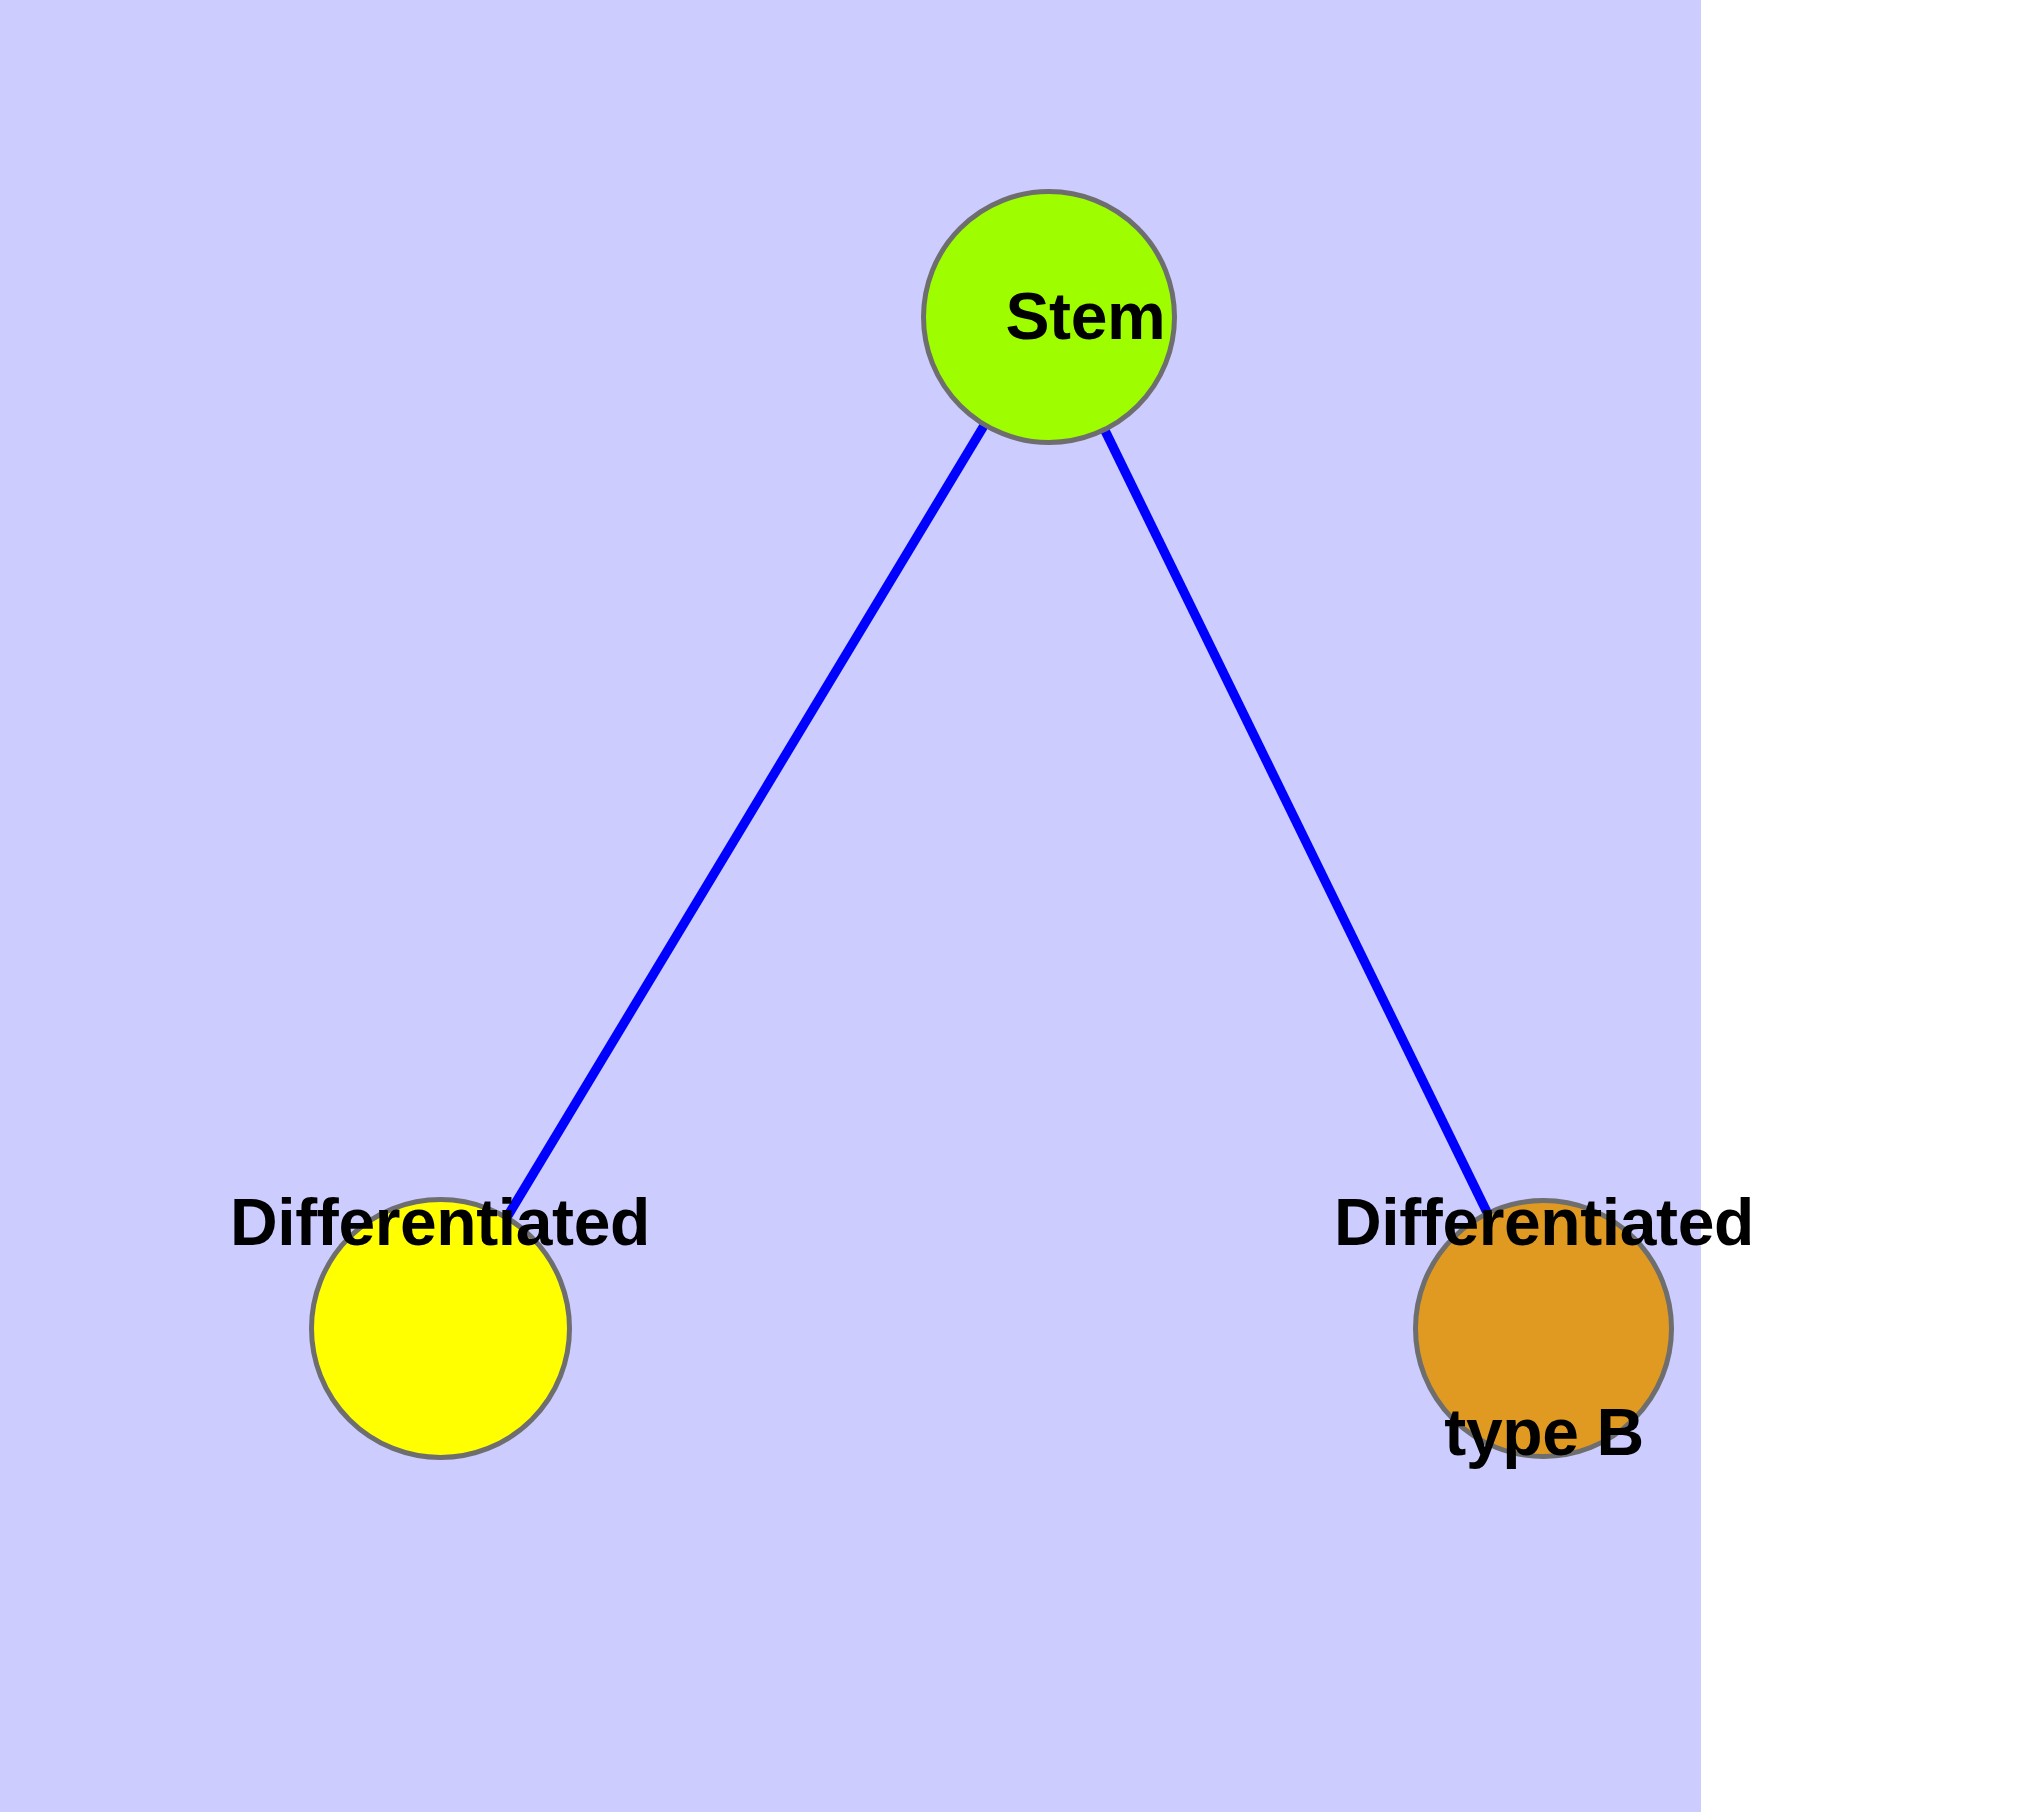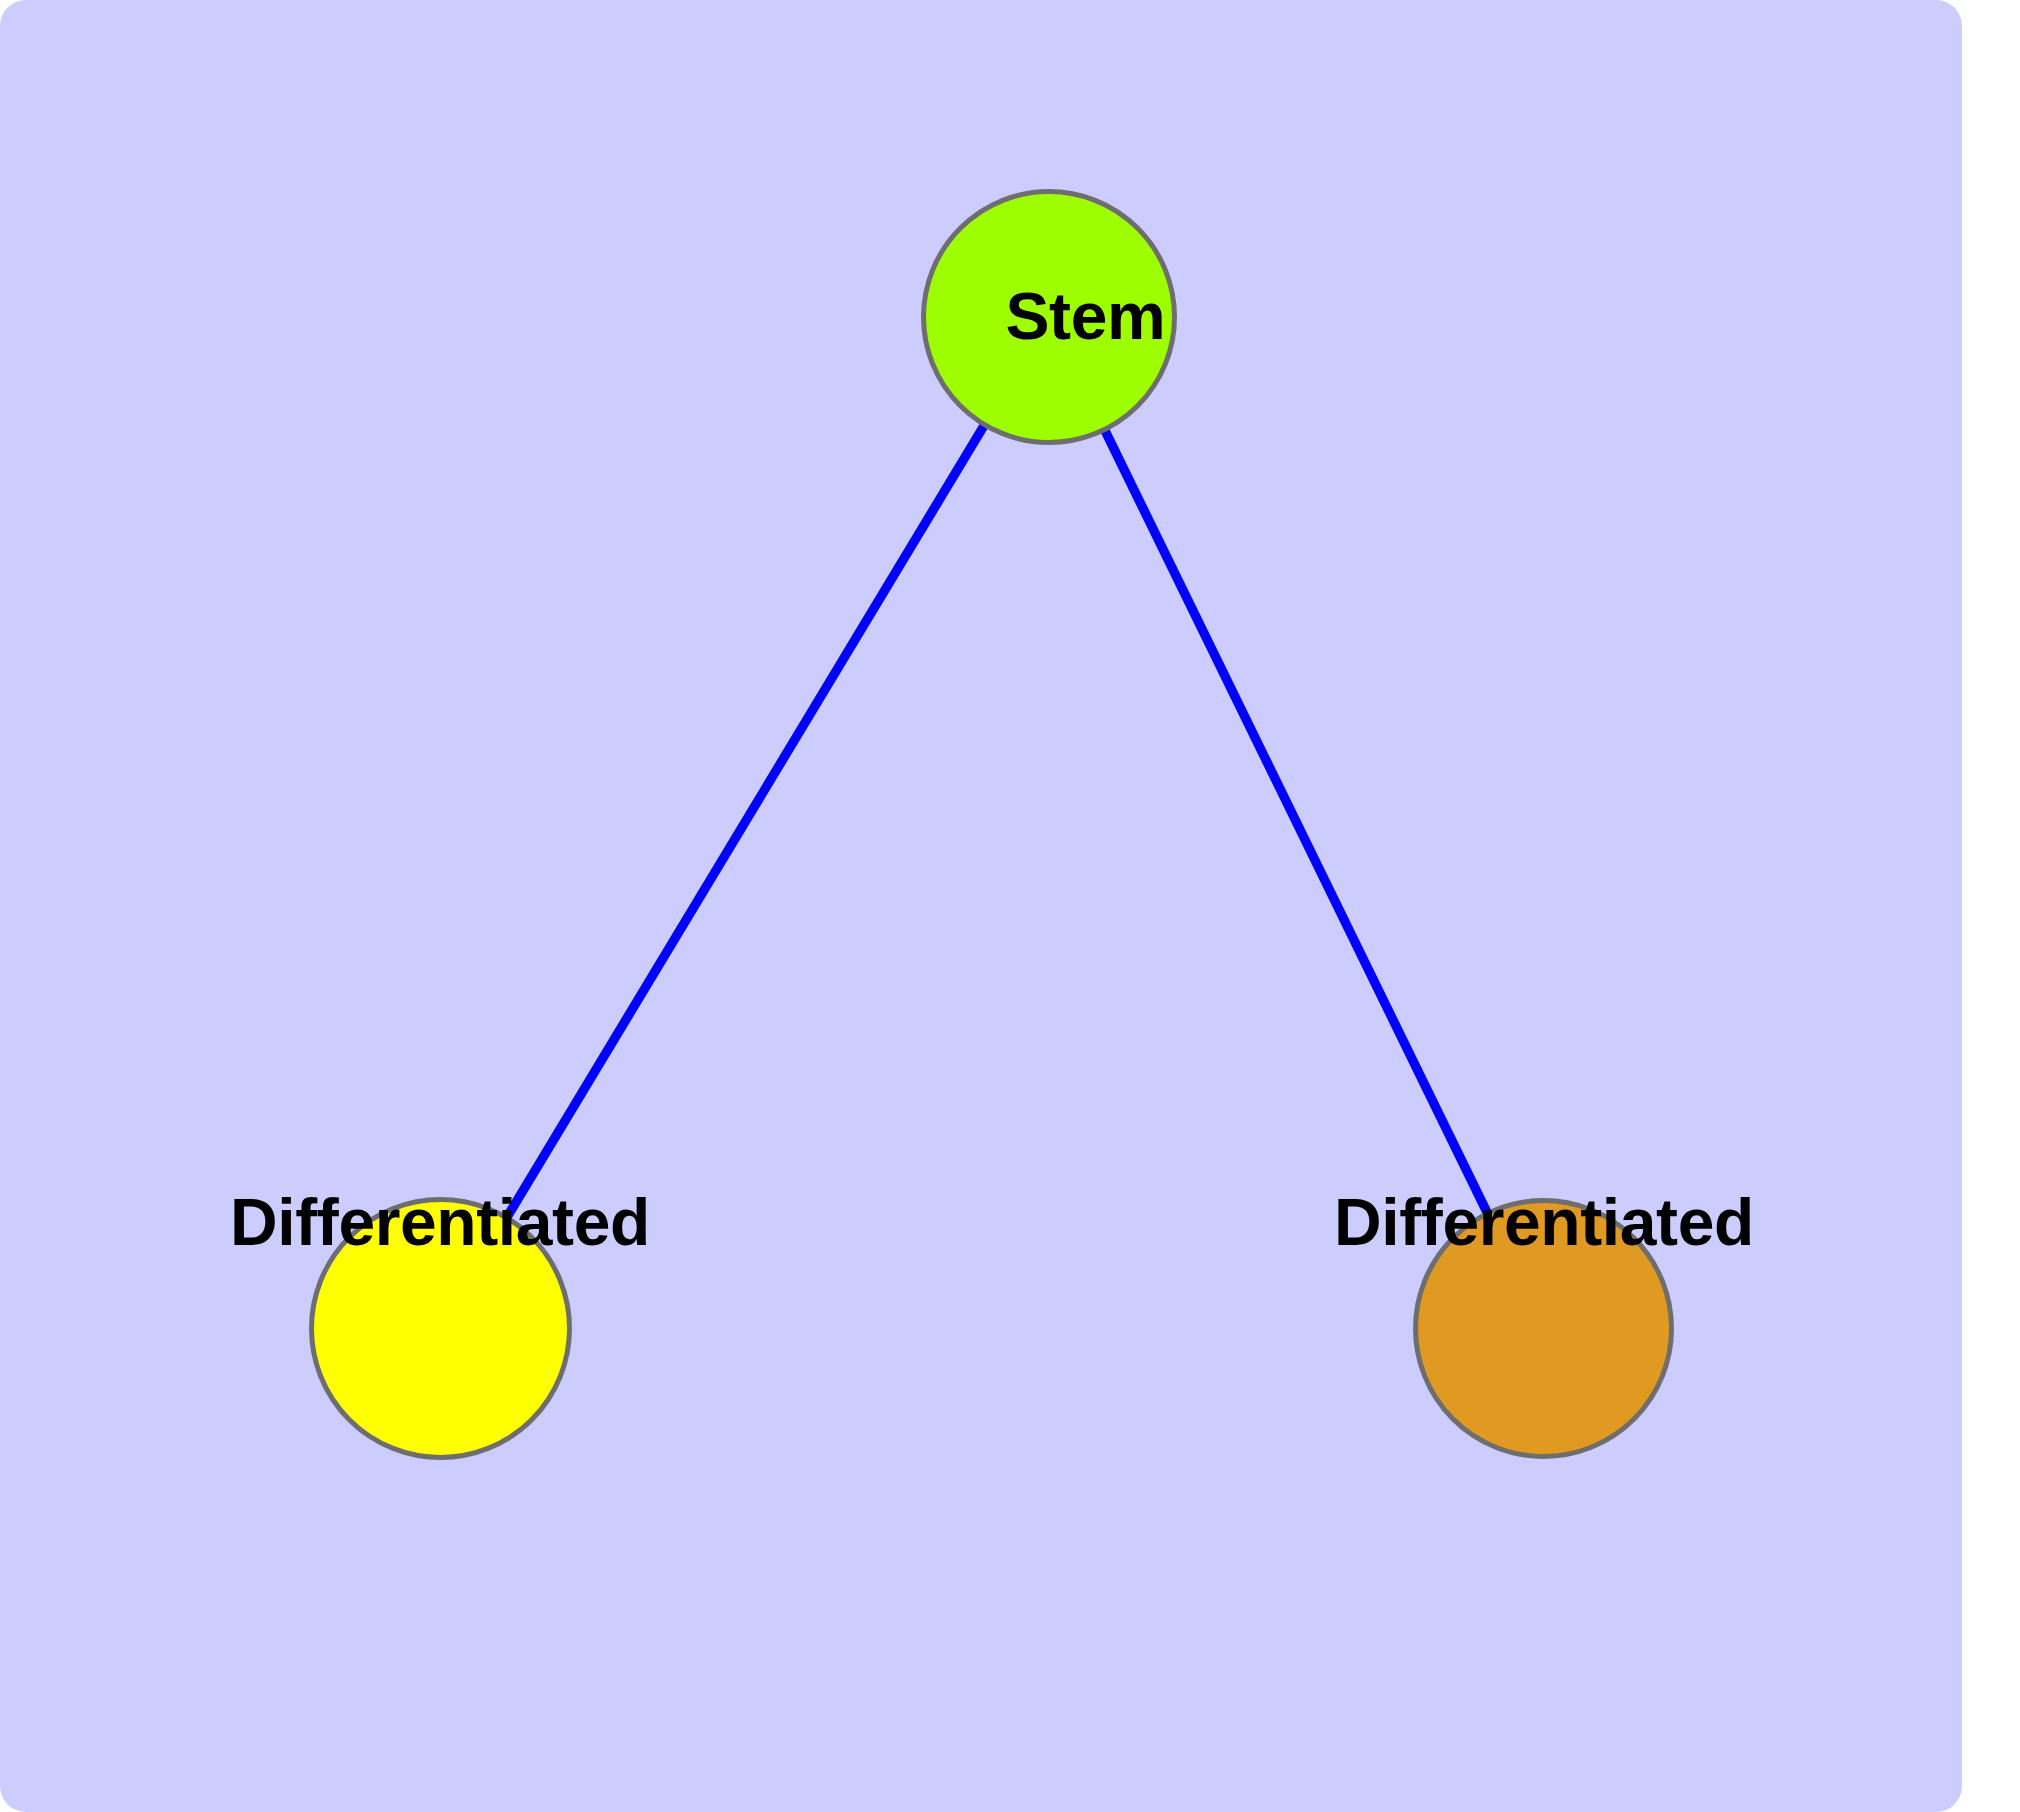--- a/index.html
+++ b/index.html
@@ -8,24 +8,23 @@
     padding: 0;
   }
   body {
     width: 2021px;
     height: 1812px;
     overflow: hidden;
     font-family: "Liberation Sans", sans-serif;
   }
   #canvas {
     position: relative;
-    width: 1962px;
+    width: 1701px;
     height: 1812px;
     background: #ccccff;
-    border-radius: 26px;
   }
   #edge-layer {
     position: absolute;
     left: 0;
     top: 0;
     width: 2021px;
     height: 1812px;
   }
   .node {
     position: absolute;
@@ -103,16 +102,17 @@
   <div class="node-label" id="label-stem" style="left: 795px; top: 212px;">
     <span>Stem</span>
   </div>
 
   <div class="node-label" id="label-diff-a" style="left: 16px; top: 1048px;">
     <div>Differentiated</div>
   </div>
 
   <div class="node-label" id="label-diff-b" style="left: 1120px; top: 1048px;">
     <div>Differentiated</div>
+    <div>type B</div>
   </div>
 
 </div>
 
 
 </body></html>

